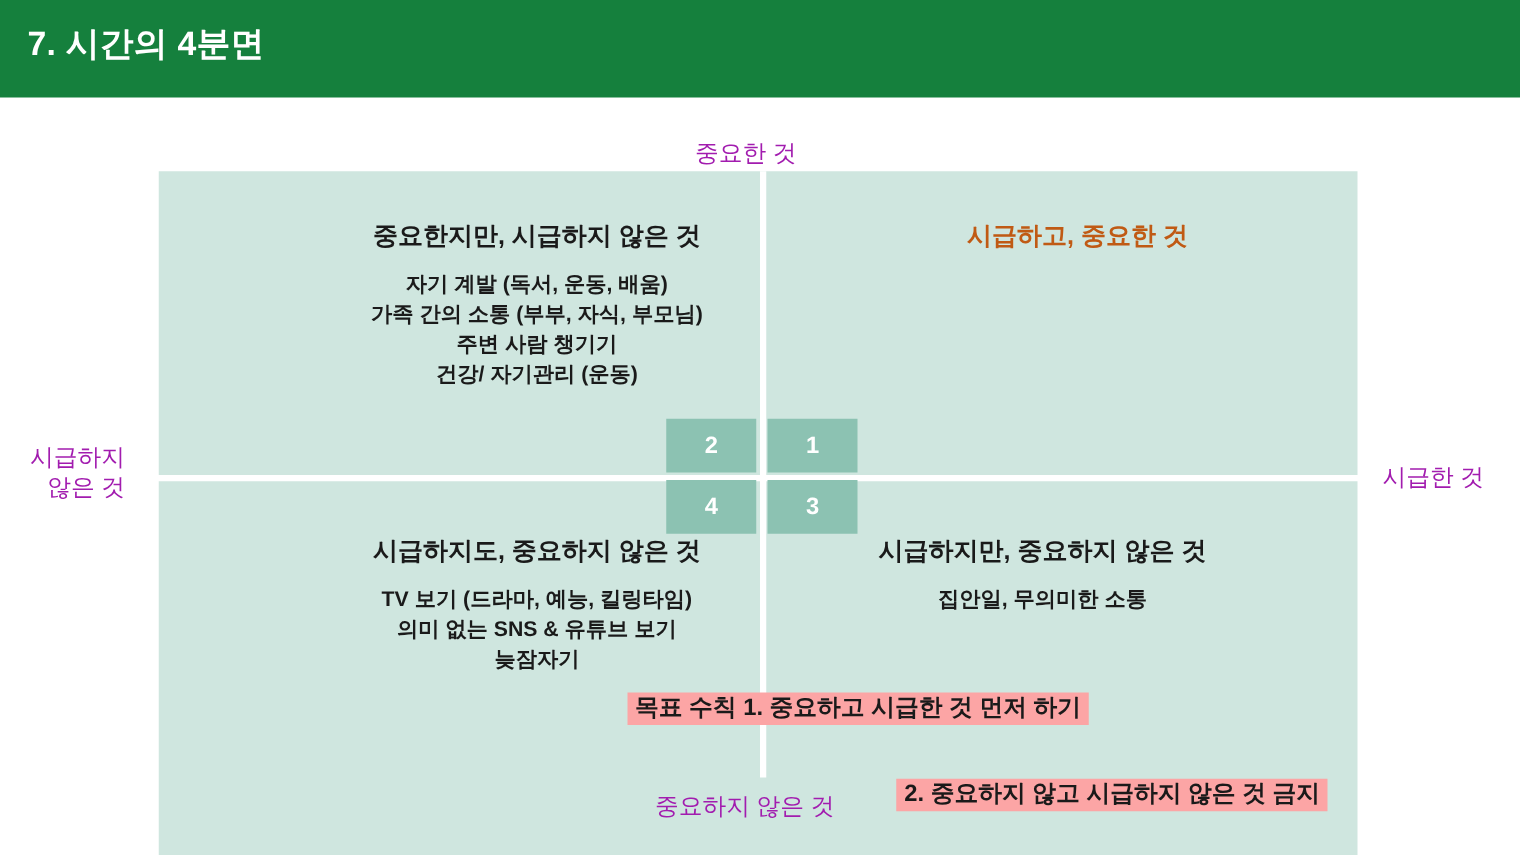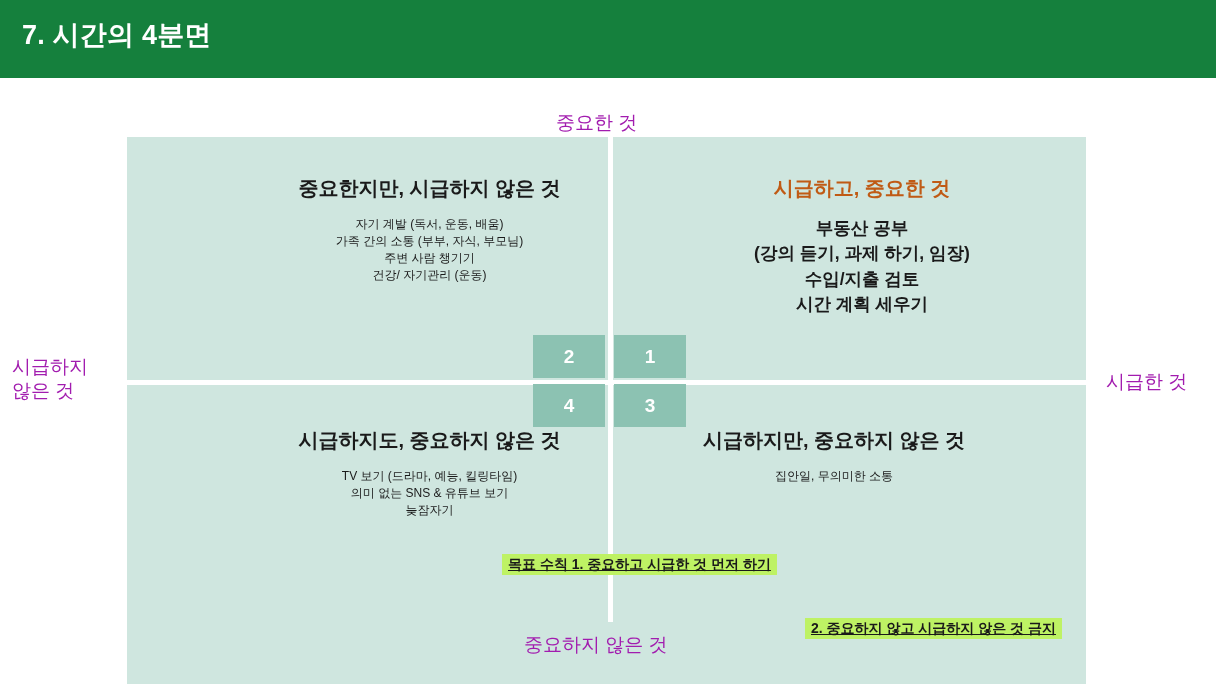--- a/index.html
+++ b/index.html
@@ -70,23 +70,23 @@
     color: #1a1a1a;
   }
   .quad-title {
     font-size: 20px;
     font-weight: bold;
     white-space: nowrap;
     margin-bottom: 14px;
   }
   .quad-title.accent { color: #c05a14; }
   .quad-body {
-    font-size: 12px;
+    font-size: 17px;
     line-height: 1.42;
-    font-weight: normal;
+    font-weight: bold;
   }
   .quad-body.bold { font-weight: bold; font-size: 17.5px; line-height: 1.45; }
 
   #quad-2 { left: 105px;  top: 38px;  width: 395px; }
   #quad-1 { left: 520px;  top: 38px;  width: 430px; }
   #quad-4 { left: 105px;  top: 290px; width: 395px; }
   #quad-3 { left: 492px;  top: 290px; width: 430px; }
 
   
   #number-grid {
@@ -114,43 +114,42 @@
   #num-3 { left: 81px; top: 49px; }
 
   
   #goal-rules {
     position: absolute;
     left: 375px;   
     top: 417px;    
     width: 560px;
   }
   .goal-line {
-    background: #bef264;
+    background: #fca5a5;
     color: #1a1a1a;
-    font-size: 14px;
+    font-size: 19px;
     font-weight: bold;
     padding: 3px 6px 4px 6px;
     white-space: nowrap;
     display: inline-block;
-    text-decoration: underline;
   }
   .goal-row { line-height: 1; margin-bottom: 5px; }
   .goal-row.right { text-align: right; margin-top: 43px; }
 
   
   .axis-label {
     position: absolute;
     color: #a21caf;
     font-size: 19px;
     white-space: nowrap;
   }
   #label-top    { left: 556px;  top: 110px; }
   #label-bottom { left: 524px;  top: 632px; }
   #label-right  { left: 1106px; top: 369px; }
-  #label-left   { left: 12px;   top: 355px; text-align: left; line-height: 1.25; }
+  #label-left   { left: 24px;   top: 355px; text-align: right; line-height: 1.25; }
 </style>
 </head>
 <body>
 
 <div id="header-bar">
   <div id="header-title">7. 시간의 4분면</div>
 </div>
 
 <div id="matrix-area">
 
@@ -162,26 +161,20 @@
     <div class="quad-body">
       <div>자기 계발 (독서, 운동, 배움)</div>
       <div>가족 간의 소통 (부부, 자식, 부모님)</div>
       <div>주변 사람 챙기기</div>
       <div>건강/ 자기관리 (운동)</div>
     </div>
   </div>
 
   <div class="quad" id="quad-1">
     <div class="quad-title accent">시급하고, 중요한 것</div>
-    <div class="quad-body bold">
-      <div>부동산 공부</div>
-      <div>(강의 듣기, 과제 하기, 임장)</div>
-      <div>수입/지출 검토</div>
-      <div>시간 계획 세우기</div>
-    </div>
   </div>
 
   <div class="quad" id="quad-4">
     <div class="quad-title">시급하지도, 중요하지 않은 것</div>
     <div class="quad-body">
       <div>TV 보기 (드라마, 예능, 킬링타임)</div>
       <div>의미 없는 SNS &amp; 유튜브 보기</div>
       <div>늦잠자기</div>
     </div>
   </div>

